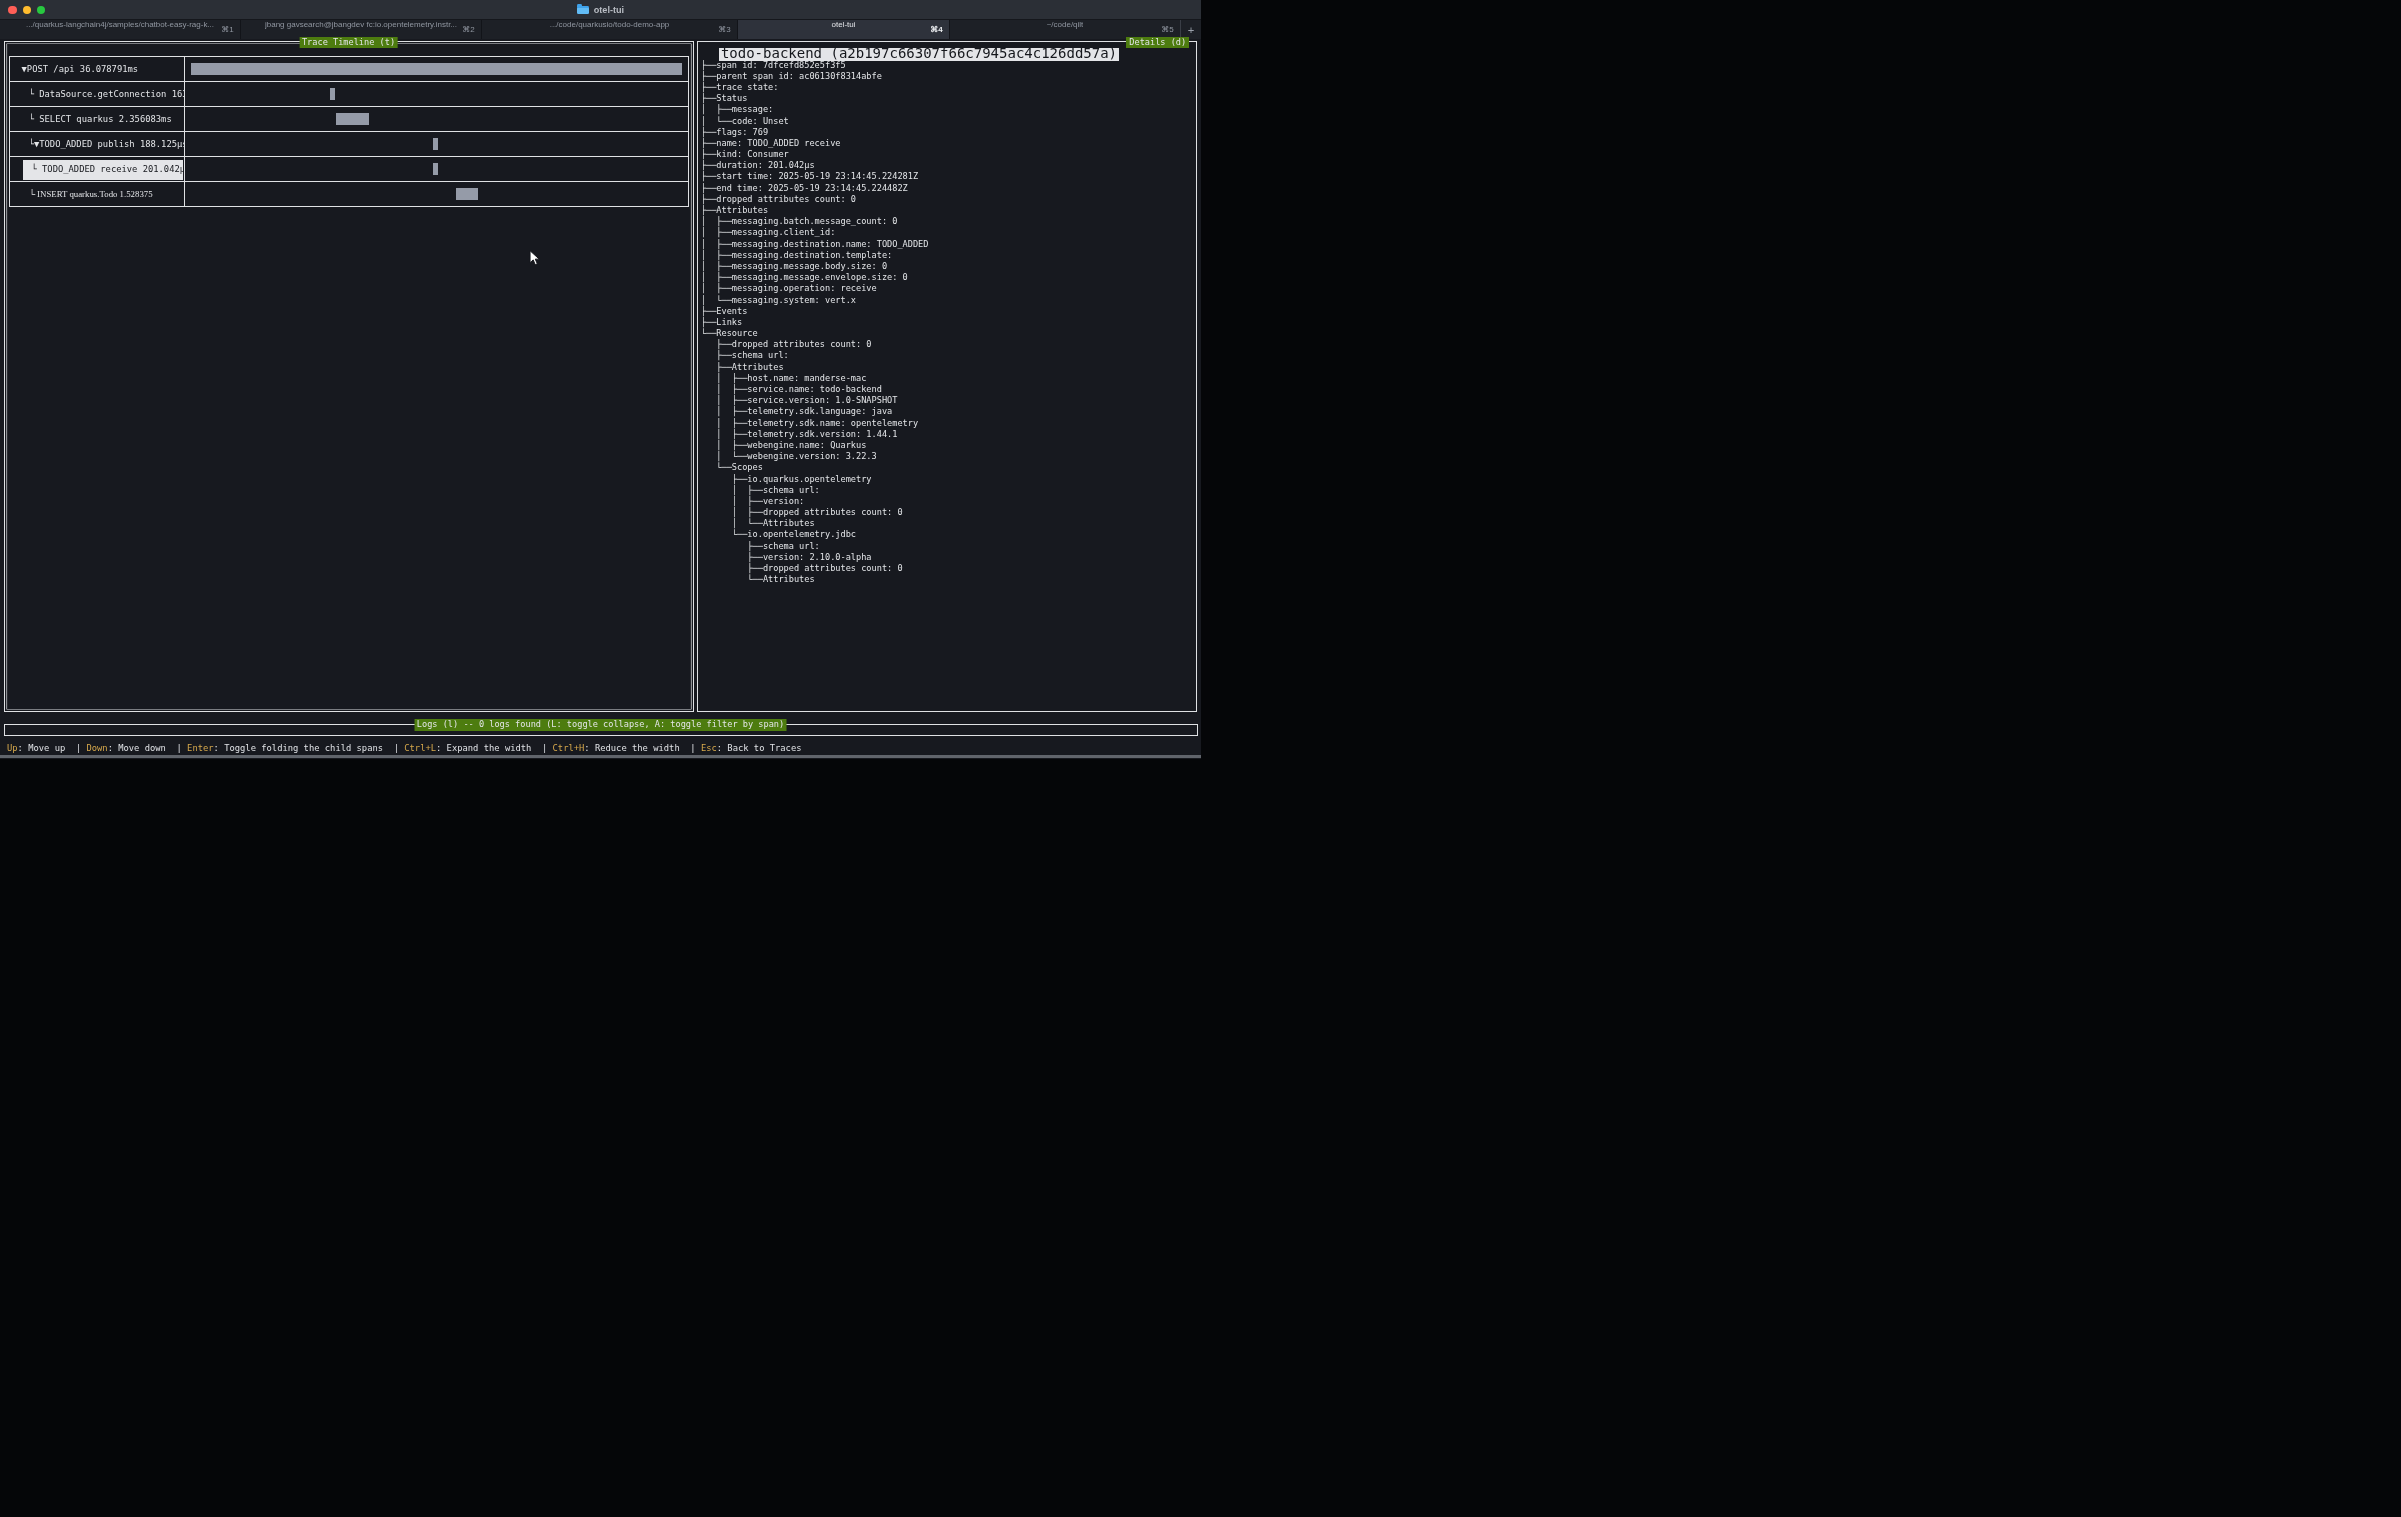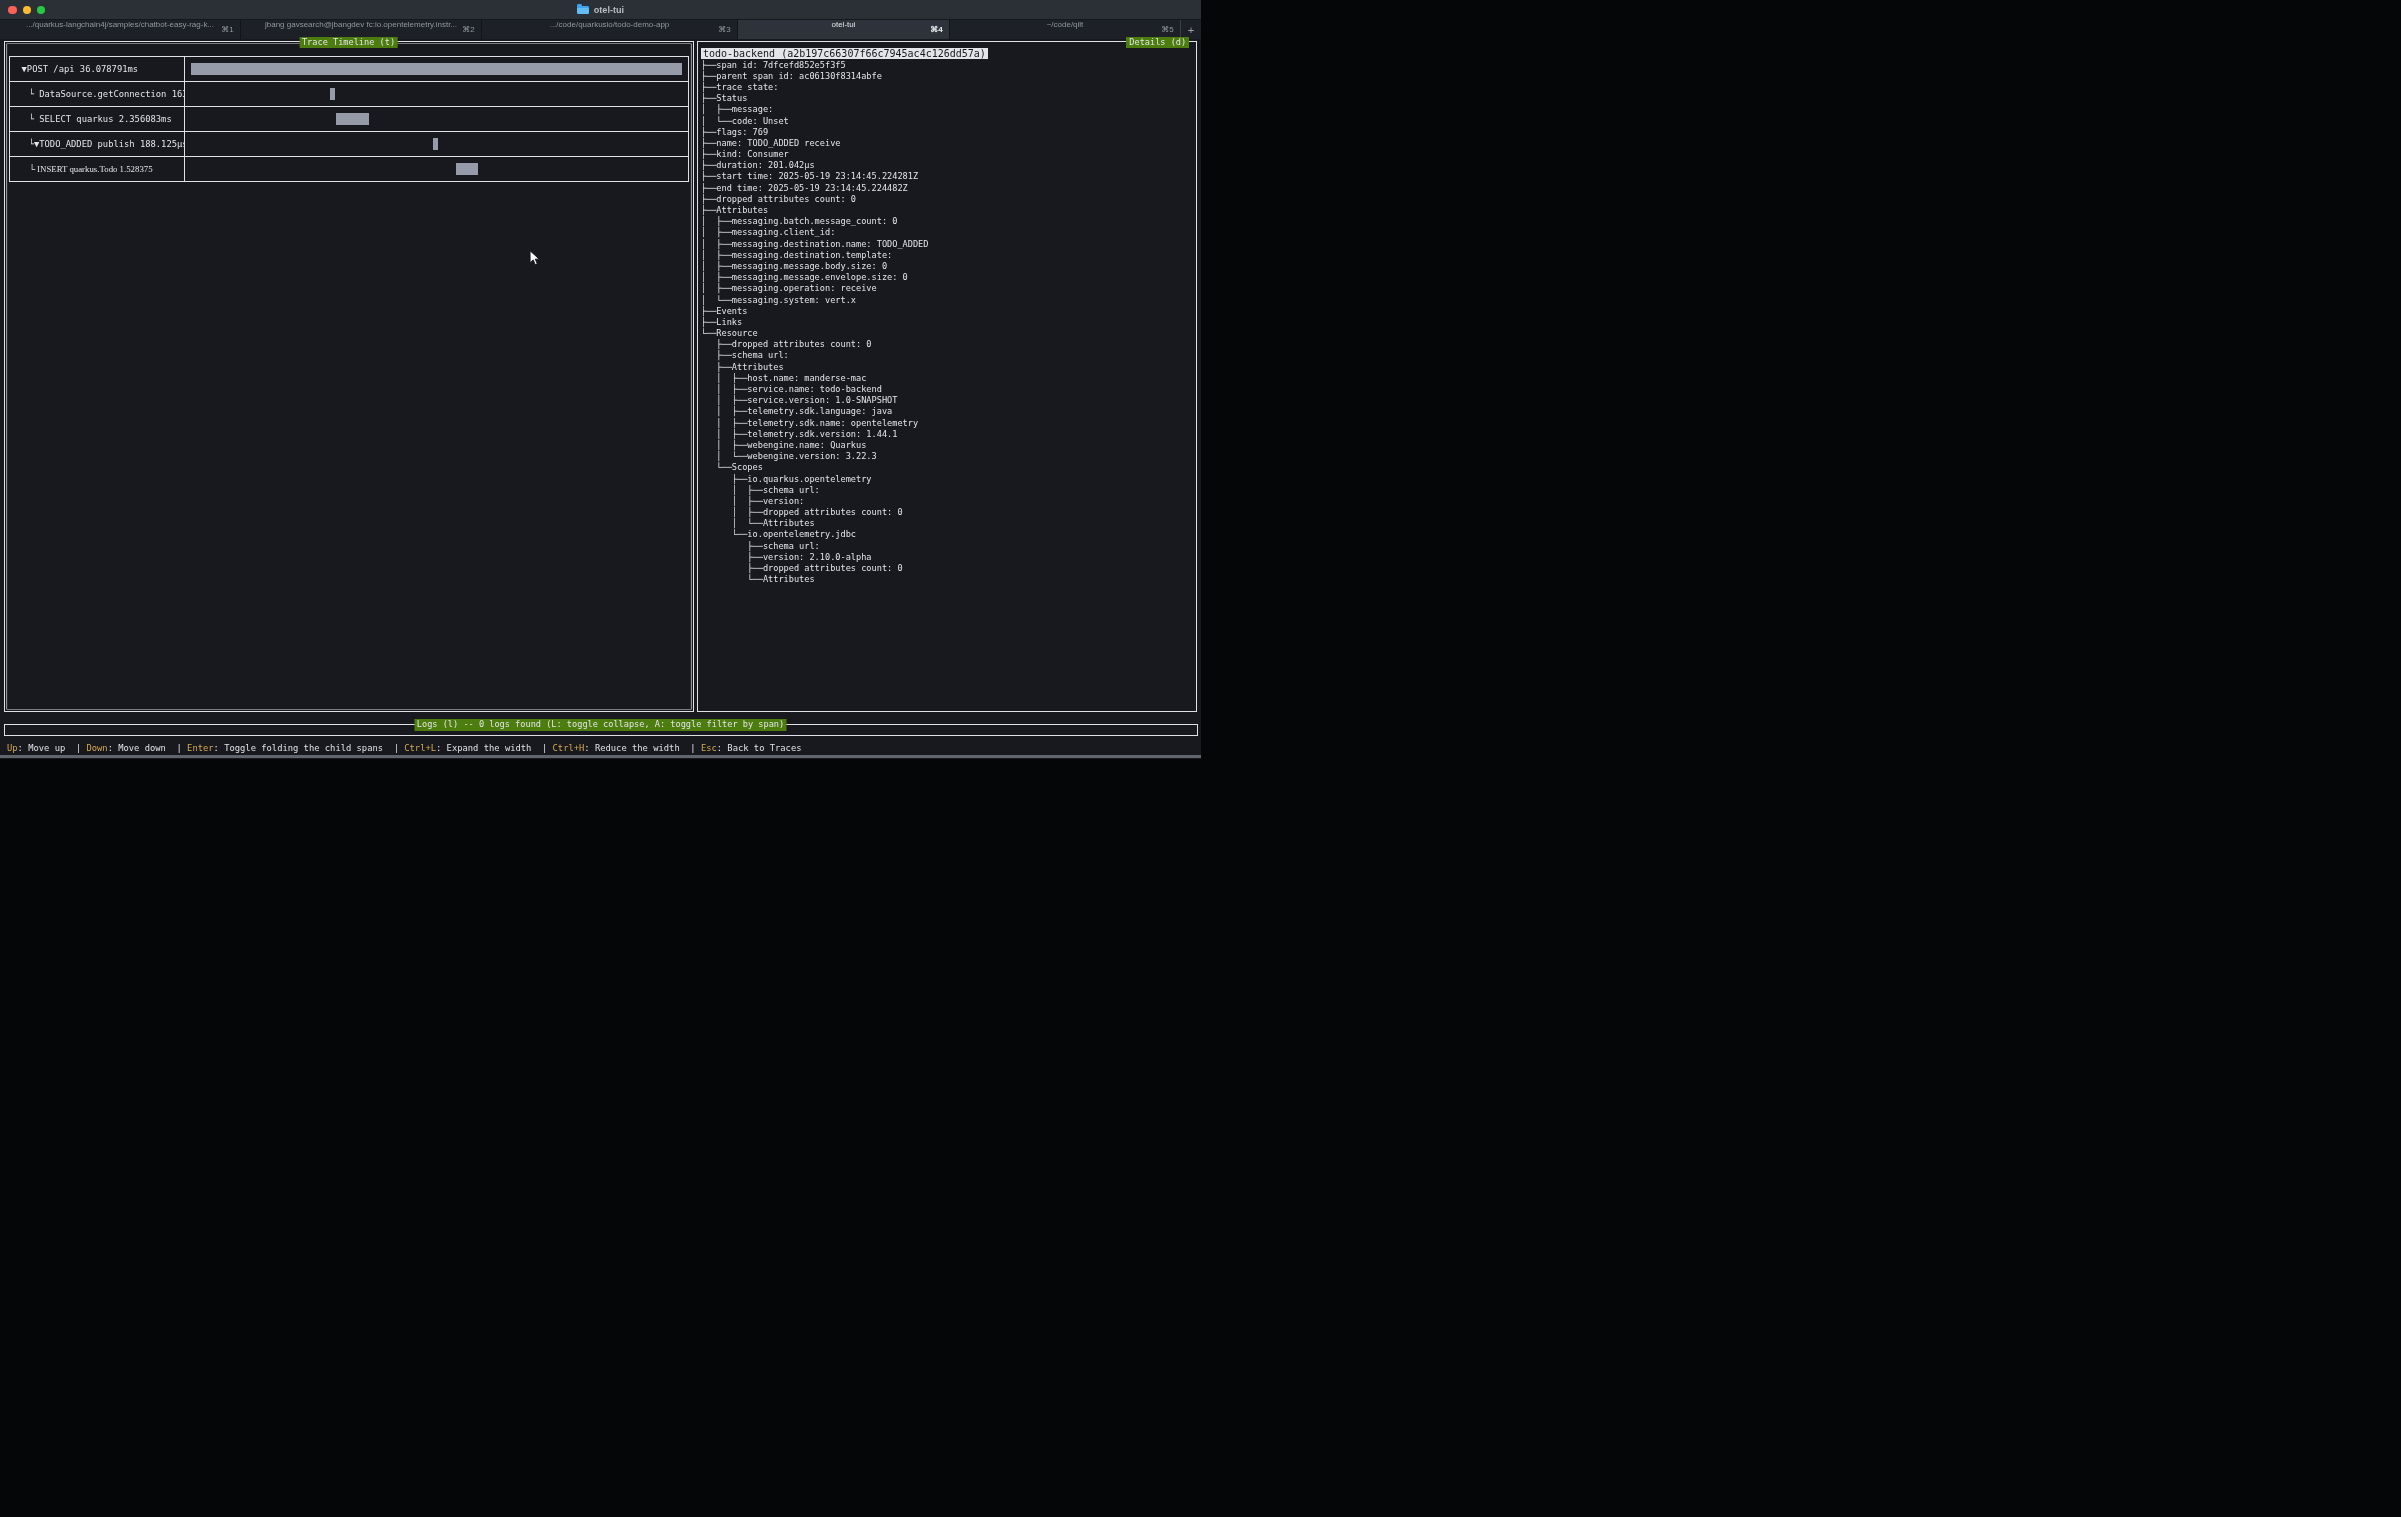--- a/index.html
+++ b/index.html
@@ -62,21 +62,21 @@
   .sel-hl{display:inline-block;background:#e4e5e8;color:#15171c;height:19.7px;line-height:19.7px;
           margin-top:2.1px;padding-left:8.4px;box-sizing:border-box;width:160px;}
   .axis-strip{position:absolute;left:9.8px;width:482px;top:9.1px;height:8.4px;background:#262a32;}
   .axis-line{position:absolute;left:11.2px;width:481px;top:12.7px;height:0.7px;background:#c9ccd2;}
   .tick{position:absolute;top:7.7px;height:11.2px;line-height:11.2px;font-size:8.6px;color:#d7a94c;
         background:#262a32;padding:0 1.4px;transform:translateX(-50%);}
   .tick.first{transform:none;background:transparent;padding:0;}
   .bar{position:absolute;top:6.3px;height:11.2px;background:#959ba8;}
   
   .details-content{position:absolute;left:2.8px;top:6.3px;right:1.4px;bottom:2.8px;overflow:hidden;}
-  .dheader{height:11.2px;line-height:11.2px;font-size:10px;white-space:pre;}
+  .dheader{height:11.2px;line-height:11.2px;font-size:14px;white-space:pre;margin-left:18px;}
   .dheader .hl{background:#e4e5e8;color:#15171c;padding:0 2.1px;}
   .tline{height:11.2px;line-height:11.2px;font-size:8.6px;white-space:pre;color:#e4e6e9;}
   
   .statusbar{position:absolute;left:0;top:702px;width:100%;height:14px;line-height:14px;
              padding-left:7px;box-sizing:border-box;font-size:8.8px;white-space:pre;}
   .statusbar .k{color:#d7a94c;}
   .statusbar .d{color:#e0e2e6;}
   .statusbar .sep{color:#e0e2e6;}
   .bottom-edge{position:absolute;left:0;top:716px;width:100%;height:2.8px;background:#60646b;}
   .cursor{position:absolute;left:529px;top:211px;z-index:50;}
@@ -138,20 +138,26 @@
             </div>
         </div>
         <div class="trow srow">
           <div class="col-spans">└ SELECT quarkus 2.356083ms</div>
           <div class="col-timeline">
               <div class="bar" style="left: 151px; width: 33px;"></div>
             </div>
         </div>
         <div class="trow srow">
           <div class="col-spans">└▼TODO_ADDED publish 188.125μs</div>
+          <div class="col-timeline">
+              <div class="bar" style="left: 248px; width: 4.9px;"></div>
+            </div>
+        </div>
+        <div class="trow srow selrow">
+          <div class="col-spans"><span class="sel-hl">└ TODO_ADDED receive 201.042μ</span></div>
           <div class="col-timeline">
               <div class="bar" style="left: 248px; width: 4.9px;"></div>
             </div>
         </div>
         <div class="trow srow">
           <div class="col-spans">└ INSERT quarkus.Todo 1.528375</div>
           <div class="col-timeline">
               <div class="bar" style="left: 271px; width: 22px;"></div>
             </div>
         </div>

